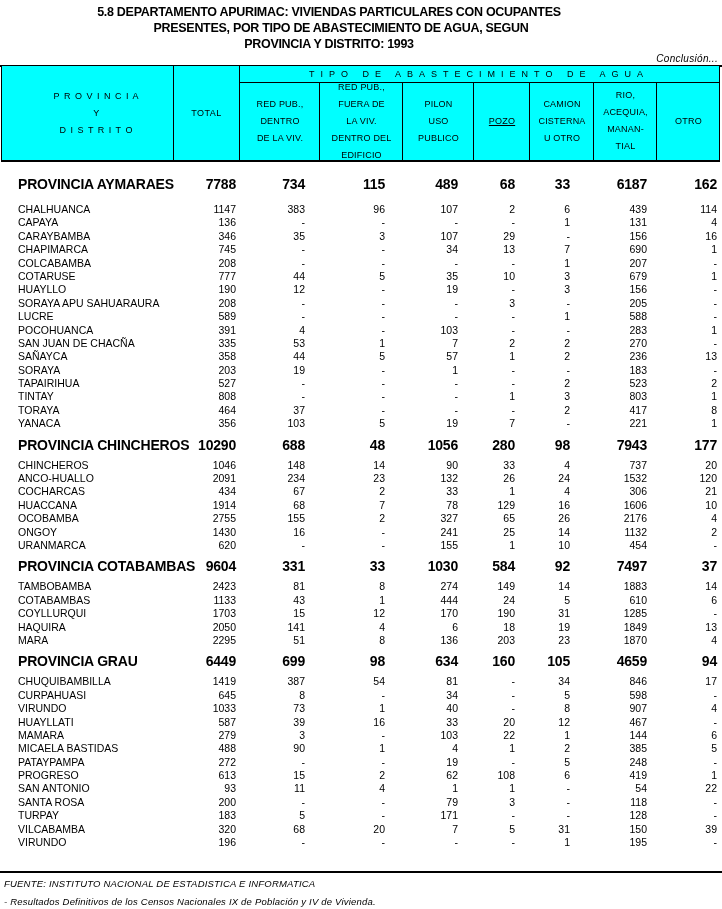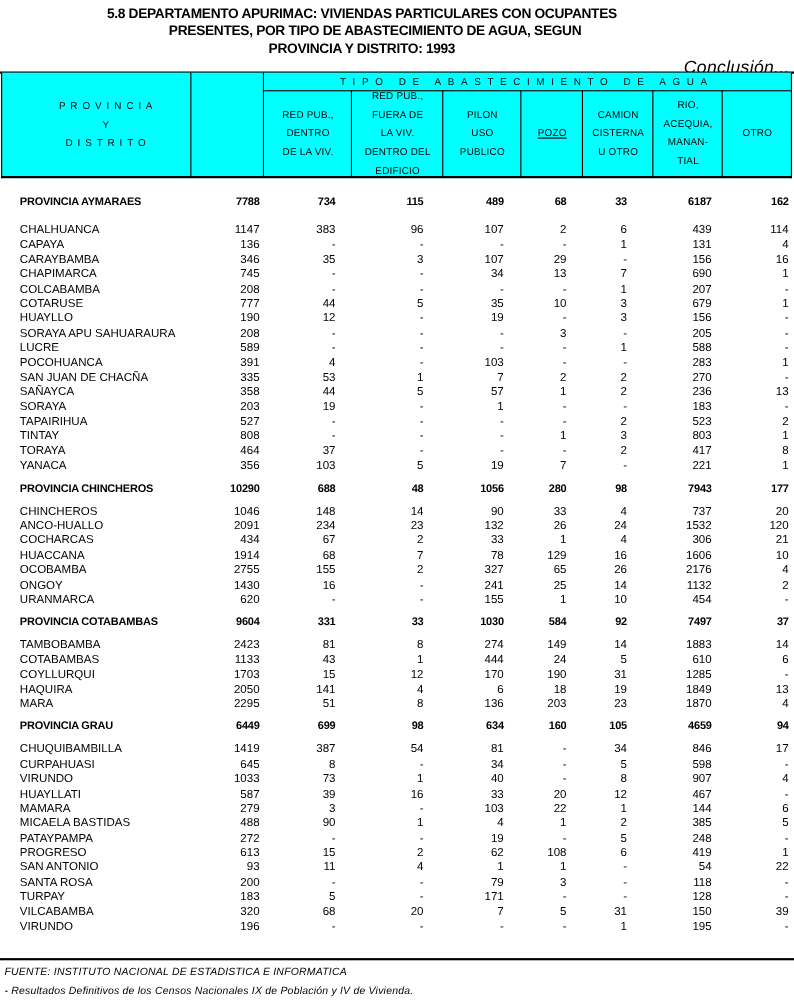--- a/index.html
+++ b/index.html
@@ -1,30 +1,30 @@
 <!DOCTYPE html>
 <html><head>
   <meta charset="utf-8">
   <style>
     html, body { margin: 0; padding: 0; background: #ffffff; }
     body { width: 722px; height: 909px; position: relative; overflow: hidden; font-family: "Liberation Sans", sans-serif; color: #000; }
     .title { position: absolute; left: 0; width: 658px; text-align: center; font-weight: bold; font-size: 12.5px; letter-spacing: -0.3px; line-height: 16px; }
     .title.l1 { top: 4px; }
     .title.l2 { top: 20px; padding-left: 12px; }
     .title.l3 { top: 36px; }
-    .conclusion { position: absolute; right: 4px; top: 53px; font-style: italic; font-size: 16px; letter-spacing: 0.3px; }
+    .conclusion { position: absolute; right: 4px; top: 53px; font-style: italic; font-size: 10px; letter-spacing: 0.3px; }
     .top-rule { position: absolute; left: 0; top: 65px; width: 722px; height: 2px; background: #000; }
     .head { position: absolute; left: 1px; top: 66px; width: 719px; height: 96px; background: #00ffff; border: 1px solid #000; border-top: none; box-sizing: border-box; border-bottom: 2px solid #000; }
     .hcell { position: absolute; top: 0; bottom: 0; display: flex; align-items: center; justify-content: center; text-align: center; font-size: 9px; line-height: 17px; letter-spacing: 0.5px; box-sizing: border-box; }
     .vline { position: absolute; width: 1px; background: #000; }
     .super { position: absolute; top: 0; height: 16px; left: 237px; right: 0; display: flex; align-items: center; justify-content: center; font-size: 9px; letter-spacing: 6px; border-bottom: 1px solid #000; }
     .sub { position: absolute; top: 16px; bottom: 0; display: flex; align-items: center; justify-content: center; text-align: center; font-size: 9px; line-height: 17px; letter-spacing: 0.2px; }
     .body-rows { position: absolute; left: 0; top: 170px; width: 722px; }
     .row { position: relative; height: 13.4px; font-size: 10.5px; line-height: 13.4px; }
-    .row.prov { font-weight: bold; height: 28px; line-height: 28px; font-size: 10px; letter-spacing: -0.2px; }
+    .row.prov { font-weight: bold; height: 28px; line-height: 28px; font-size: 14px; letter-spacing: -0.2px; }
     .row.gap { height: 5px; }
     .row span { position: absolute; top: 0; white-space: nowrap; }
     .c-name { left: 18px; }
     .c-num { text-align: right; width: 60px; }
     .c0 { left: 176px; }
     .c1 { left: 245px; }
     .c2 { left: 325px; }
     .c3 { left: 398px; }
     .c4 { left: 455px; }
     .c5 { left: 510px; }
@@ -46,20 +46,21 @@
 
 <div class="head">
   <div class="hcell" style="left:0;width:189px;">
     <div>
       <div style="letter-spacing:1px;">P R O V I N C I A</div>
       <div>Y</div>
       <div style="letter-spacing:1px;text-align:center;">D I S T R I T O</div>
     </div>
   </div>
   <div class="vline" style="left:171px;top:0;bottom:0;"></div>
+  <div class="hcell" style="left:172px;width:65px;">TOTAL</div>
   <div class="vline" style="left:237px;top:0;bottom:0;"></div>
   <div class="super">TIPO DE ABASTECIMIENTO DE AGUA</div>
   <div id="subheads">
       <div class="sub" style="left: 238px; width: 80px;">
         <div>
           <div>RED PUB.,</div>
           <div>DENTRO</div>
           <div>DE LA VIV.</div>
         </div>
       </div>

